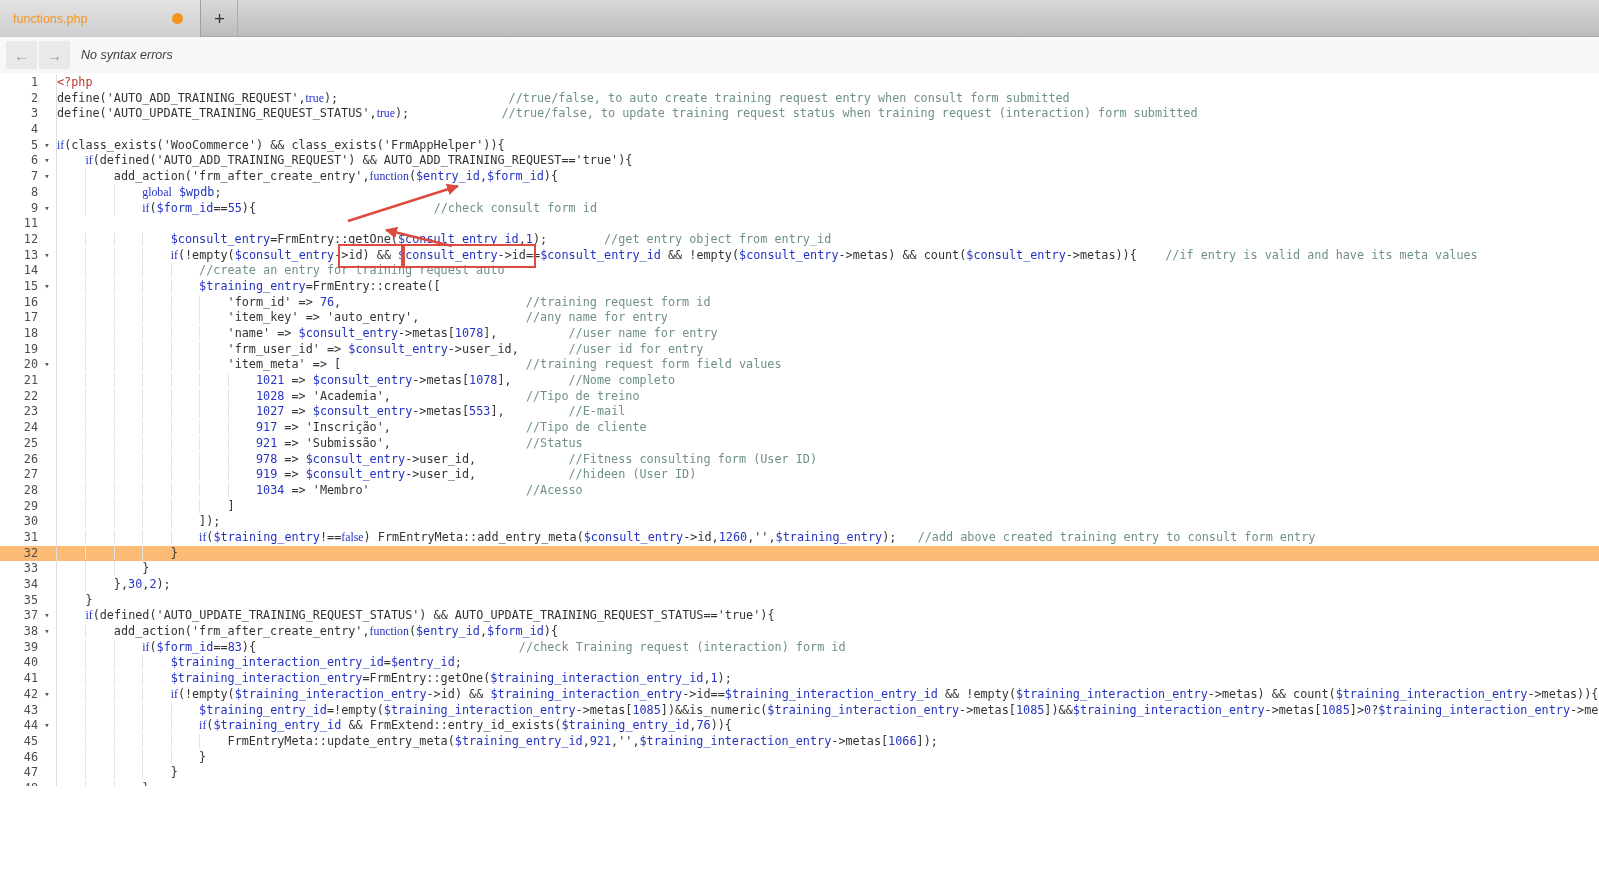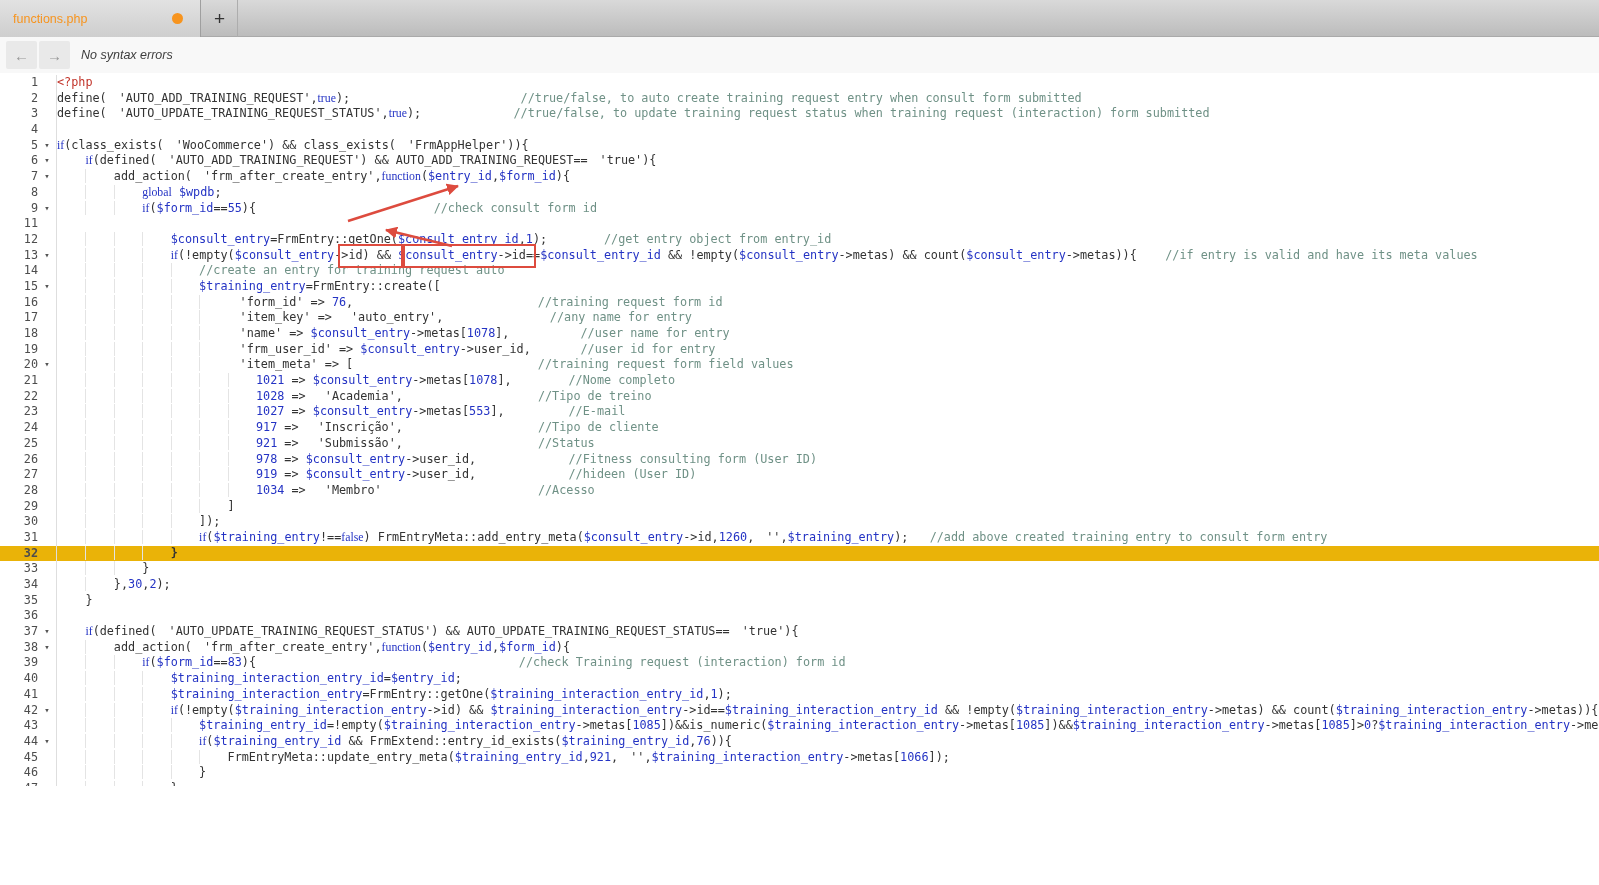--- a/index.html
+++ b/index.html
@@ -25,30 +25,30 @@
           justify-content:center;color:#979797;font-size:15px;border-radius:2px;
           margin-left:6px;cursor:pointer;}
   .navbtn + .navbtn{margin-left:2px;}
   .status{margin-left:11px;font-size:12.5px;color:#3d3d3d;font-style:italic;}
 
   
   .editor{position:relative;height:812px;overflow:hidden;padding-top:2px;box-sizing:border-box;
           background:#fff;}
   .line{display:flex;height:15.69px;line-height:15.69px;white-space:pre;
         font-family:"DejaVu Sans Mono",monospace;font-size:11.8px;color:var(--fg);}
-  .line.active{background:#eab308;font-weight:bold;}
+  .line.active{background:#fdba74;}
   .gut{flex:0 0 57px;display:flex;box-sizing:border-box;border-right:1px solid #dedede;}
   .num{flex:0 0 38px;text-align:right;color:#4d4d4d;}
   .fold{flex:0 0 18px;text-align:center;font-size:9px;color:#555;line-height:15.69px;cursor:pointer;}
   .codetxt{white-space:pre;}
   .ig{background:linear-gradient(#e4e4e4,#e4e4e4) no-repeat left/1px 100%;}
   .kw{color:var(--kw);font-family:Liberation Serif, serif;}
   .var{color:var(--kw);}
   .num-lit{color:var(--kw);}
-  .str{color:var(--str);margin-left:12px;}
+  .str{color:var(--str);}
   .cm{color:var(--cm);}
   .php{color:var(--php);margin-top:36px;}
 
   
   .anno-svg{position:absolute;left:0;top:0;width:1599px;height:812px;pointer-events:none;}
 </style>
 </head>
 <body>
 
 <div class="app">
@@ -96,21 +96,20 @@
         <div class="line"><span class="gut"><span class="num">26</span><span class="fold"></span></span><span class="codetxt"><span class="">    </span><span class="ig">    </span><span class="ig">    </span><span class="ig">    </span><span class="ig">    </span><span class="ig">    </span><span class="ig">    </span><span class="num-lit">978</span> =&gt; <span class="var">$consult_entry</span>-&gt;user_id,             <span class="cm">//Fitness consulting form (User ID)</span></span></div>
         <div class="line"><span class="gut"><span class="num">27</span><span class="fold"></span></span><span class="codetxt"><span class="">    </span><span class="ig">    </span><span class="ig">    </span><span class="ig">    </span><span class="ig">    </span><span class="ig">    </span><span class="ig">    </span><span class="num-lit">919</span> =&gt; <span class="var">$consult_entry</span>-&gt;user_id,             <span class="cm">//hideen (User ID)</span></span></div>
         <div class="line"><span class="gut"><span class="num">28</span><span class="fold"></span></span><span class="codetxt"><span class="">    </span><span class="ig">    </span><span class="ig">    </span><span class="ig">    </span><span class="ig">    </span><span class="ig">    </span><span class="ig">    </span><span class="num-lit">1034</span> =&gt; <span class="str">'Membro'</span>                      <span class="cm">//Acesso</span></span></div>
         <div class="line"><span class="gut"><span class="num">29</span><span class="fold"></span></span><span class="codetxt"><span class="">    </span><span class="ig">    </span><span class="ig">    </span><span class="ig">    </span><span class="ig">    </span><span class="ig">    </span>]</span></div>
         <div class="line"><span class="gut"><span class="num">30</span><span class="fold"></span></span><span class="codetxt"><span class="">    </span><span class="ig">    </span><span class="ig">    </span><span class="ig">    </span><span class="ig">    </span>]);</span></div>
         <div class="line"><span class="gut"><span class="num">31</span><span class="fold"></span></span><span class="codetxt"><span class="">    </span><span class="ig">    </span><span class="ig">    </span><span class="ig">    </span><span class="ig">    </span><span class="kw">if</span>(<span class="var">$training_entry</span>!==<span class="kw">false</span>) FrmEntryMeta::add_entry_meta(<span class="var">$consult_entry</span>-&gt;id,<span class="num-lit">1260</span>,<span class="str">''</span>,<span class="var">$training_entry</span>);   <span class="cm">//add above created training entry to consult form entry</span></span></div>
         <div class="line active"><span class="gut"><span class="num">32</span><span class="fold"></span></span><span class="codetxt"><span class="">    </span><span class="ig">    </span><span class="ig">    </span><span class="ig">    </span>}</span></div>
         <div class="line"><span class="gut"><span class="num">33</span><span class="fold"></span></span><span class="codetxt"><span class="">    </span><span class="ig">    </span><span class="ig">    </span>}</span></div>
         <div class="line"><span class="gut"><span class="num">34</span><span class="fold"></span></span><span class="codetxt"><span class="">    </span><span class="ig">    </span>},<span class="num-lit">30</span>,<span class="num-lit">2</span>);</span></div>
         <div class="line"><span class="gut"><span class="num">35</span><span class="fold"></span></span><span class="codetxt"><span class="">    </span>}</span></div>
-        <div class="line"><span class="gut"><span class="num">36</span><span class="fold"></span></span><span class="codetxt"></span></div>
         <div class="line"><span class="gut"><span class="num">37</span><span class="fold">▾</span></span><span class="codetxt"><span class="">    </span><span class="kw">if</span>(defined(<span class="str">'AUTO_UPDATE_TRAINING_REQUEST_STATUS'</span>) &amp;&amp; AUTO_UPDATE_TRAINING_REQUEST_STATUS==<span class="str">'true'</span>){</span></div>
         <div class="line"><span class="gut"><span class="num">38</span><span class="fold">▾</span></span><span class="codetxt"><span class="">    </span><span class="ig">    </span>add_action(<span class="str">'frm_after_create_entry'</span>,<span class="kw">function</span>(<span class="var">$entry_id</span>,<span class="var">$form_id</span>){</span></div>
         <div class="line"><span class="gut"><span class="num">39</span><span class="fold"></span></span><span class="codetxt"><span class="">    </span><span class="ig">    </span><span class="ig">    </span><span class="kw">if</span>(<span class="var">$form_id</span>==<span class="num-lit">83</span>){                                     <span class="cm">//check Training request (interaction) form id</span></span></div>
         <div class="line"><span class="gut"><span class="num">40</span><span class="fold"></span></span><span class="codetxt"><span class="">    </span><span class="ig">    </span><span class="ig">    </span><span class="ig">    </span><span class="var">$training_interaction_entry_id</span>=<span class="var">$entry_id</span>;</span></div>
         <div class="line"><span class="gut"><span class="num">41</span><span class="fold"></span></span><span class="codetxt"><span class="">    </span><span class="ig">    </span><span class="ig">    </span><span class="ig">    </span><span class="var">$training_interaction_entry</span>=FrmEntry::getOne(<span class="var">$training_interaction_entry_id</span>,<span class="num-lit">1</span>);</span></div>
         <div class="line"><span class="gut"><span class="num">42</span><span class="fold">▾</span></span><span class="codetxt"><span class="">    </span><span class="ig">    </span><span class="ig">    </span><span class="ig">    </span><span class="kw">if</span>(!empty(<span class="var">$training_interaction_entry</span>-&gt;id) &amp;&amp; <span class="var">$training_interaction_entry</span>-&gt;id==<span class="var">$training_interaction_entry_id</span> &amp;&amp; !empty(<span class="var">$training_interaction_entry</span>-&gt;metas) &amp;&amp; count(<span class="var">$training_interaction_entry</span>-&gt;metas)){</span></div>
         <div class="line"><span class="gut"><span class="num">43</span><span class="fold"></span></span><span class="codetxt"><span class="">    </span><span class="ig">    </span><span class="ig">    </span><span class="ig">    </span><span class="ig">    </span><span class="var">$training_entry_id</span>=!empty(<span class="var">$training_interaction_entry</span>-&gt;metas[<span class="num-lit">1085</span>])&amp;&amp;is_numeric(<span class="var">$training_interaction_entry</span>-&gt;metas[<span class="num-lit">1085</span>])&amp;&amp;<span class="var">$training_interaction_entry</span>-&gt;metas[<span class="num-lit">1085</span>]&gt;<span class="num-lit">0</span>?<span class="var">$training_interaction_entry</span>-&gt;metas[]:;</span></div>
         <div class="line"><span class="gut"><span class="num">44</span><span class="fold">▾</span></span><span class="codetxt"><span class="">    </span><span class="ig">    </span><span class="ig">    </span><span class="ig">    </span><span class="ig">    </span><span class="kw">if</span>(<span class="var">$training_entry_id</span> &amp;&amp; FrmExtend::entry_id_exists(<span class="var">$training_entry_id</span>,<span class="num-lit">76</span>)){</span></div>
         <div class="line"><span class="gut"><span class="num">45</span><span class="fold"></span></span><span class="codetxt"><span class="">    </span><span class="ig">    </span><span class="ig">    </span><span class="ig">    </span><span class="ig">    </span><span class="ig">    </span>FrmEntryMeta::update_entry_meta(<span class="var">$training_entry_id</span>,<span class="num-lit">921</span>,<span class="str">''</span>,<span class="var">$training_interaction_entry</span>-&gt;metas[<span class="num-lit">1066</span>]);</span></div>
         <div class="line"><span class="gut"><span class="num">46</span><span class="fold"></span></span><span class="codetxt"><span class="">    </span><span class="ig">    </span><span class="ig">    </span><span class="ig">    </span><span class="ig">    </span>}</span></div>

